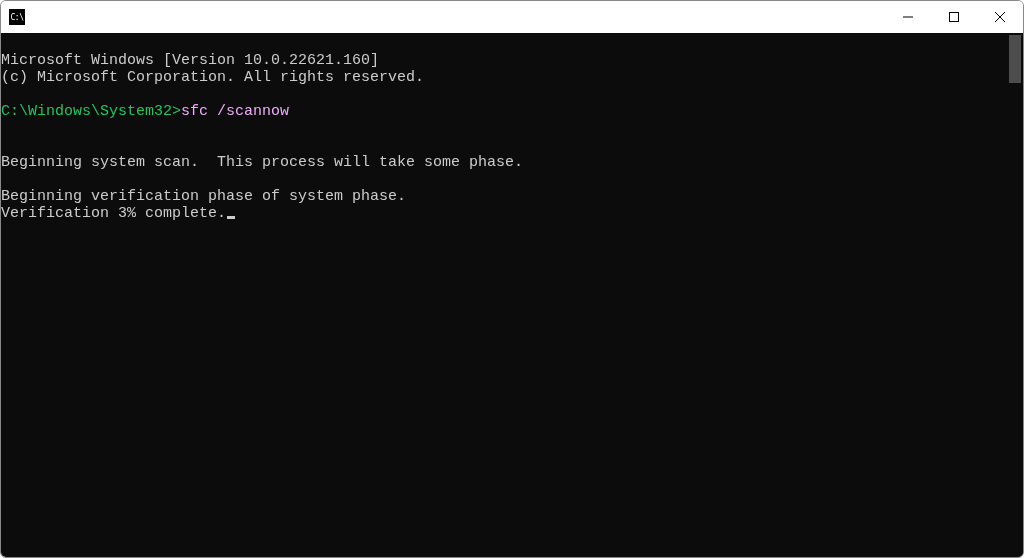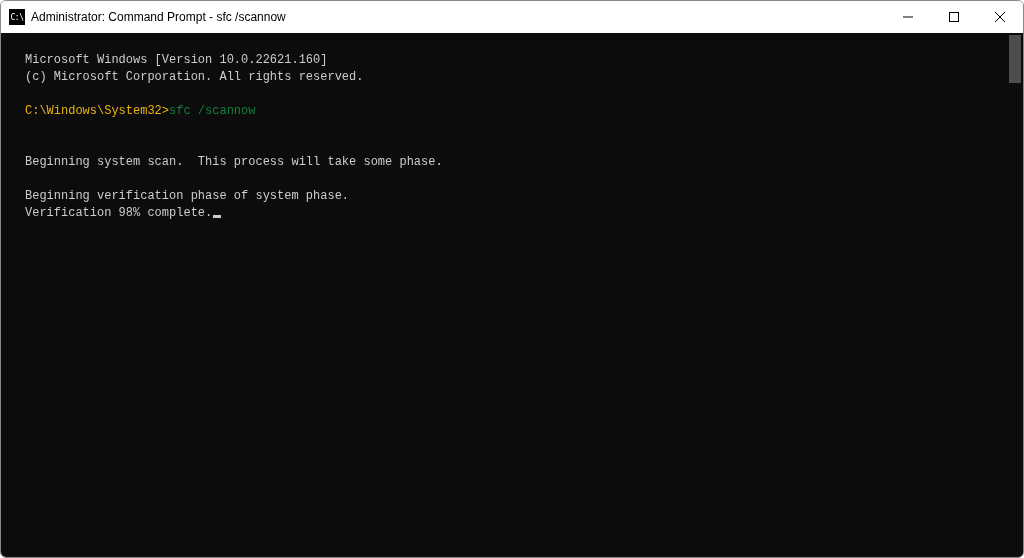--- a/index.html
+++ b/index.html
@@ -75,34 +75,33 @@
     }
     .terminal-area {
       flex: 1 1 auto;
       background: #0c0c0c;
       position: relative;
       overflow: hidden;
     }
     .terminal-content {
       padding: 2px 0;
       font-family: Consolas, "Courier New", monospace;
-      font-size: 12px;
+      font-size: 15px;
       line-height: 17px;
       color: #cccccc;
       white-space: pre;
-      margin-left: 24px;
     }
     .prompt-line {
       display: flex;
     }
     .prompt-path {
-      color: #eab308;
+      color: #22c55e;
     }
     .prompt-cmd {
-      color: #15803d;
+      color: #f0abfc;
     }
     .cursor {
       display: inline-block;
       width: 8px;
       height: 3px;
       background: #cccccc;
       vertical-align: baseline;
       position: relative;
       top: 2px;
       margin-left: 1px;
@@ -126,21 +125,20 @@
     }
   </style>
 </head>
 <body>
 
 <div class="window">
   <div class="titlebar">
     <div class="titlebar-icon">
       <span>C:\</span>
     </div>
-    <div class="titlebar-title">Administrator: Command Prompt - sfc  /scannow</div>
     <div class="titlebar-spacer"></div>
     <div class="title-controls">
       <div class="title-btn">
         <svg viewBox="0 0 10 10">
             <line x1="0" y1="5" x2="10" y2="5"></line>
           </svg>
       </div>
       <div class="title-btn">
         <svg viewBox="0 0 10 10">
             <rect x="0.5" y="0.5" width="9" height="9"></rect>
@@ -158,19 +156,19 @@
   <div class="terminal-area">
     <div class="terminal-content">
 <span>Microsoft Windows [Version 10.0.22621.160]</span>
 <span>(c) Microsoft Corporation. All rights reserved.</span>
 <span></span>
 <span class="prompt-line"><span class="prompt-path">C:\Windows\System32&gt;</span><span class="prompt-cmd">sfc /scannow</span></span>
 <span></span>
 <span>Beginning system scan.  This process will take some phase.</span>
 <span></span>
 <span>Beginning verification phase of system phase.</span>
-<span><span>Verification 98% complete.</span><span class="cursor"></span></span>
+<span><span>Verification 3% complete.</span><span class="cursor"></span></span>
     </div>
     <div class="scrollbar">
       <div class="scrollbar-thumb"></div>
     </div>
   </div>
 </div>
 
 </body></html>

